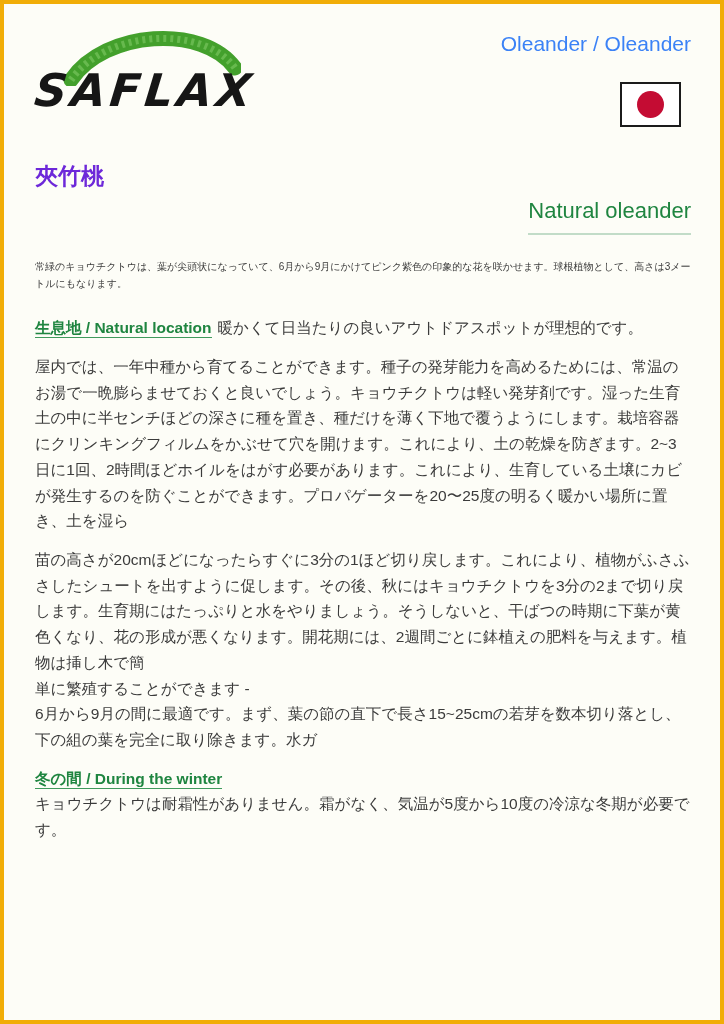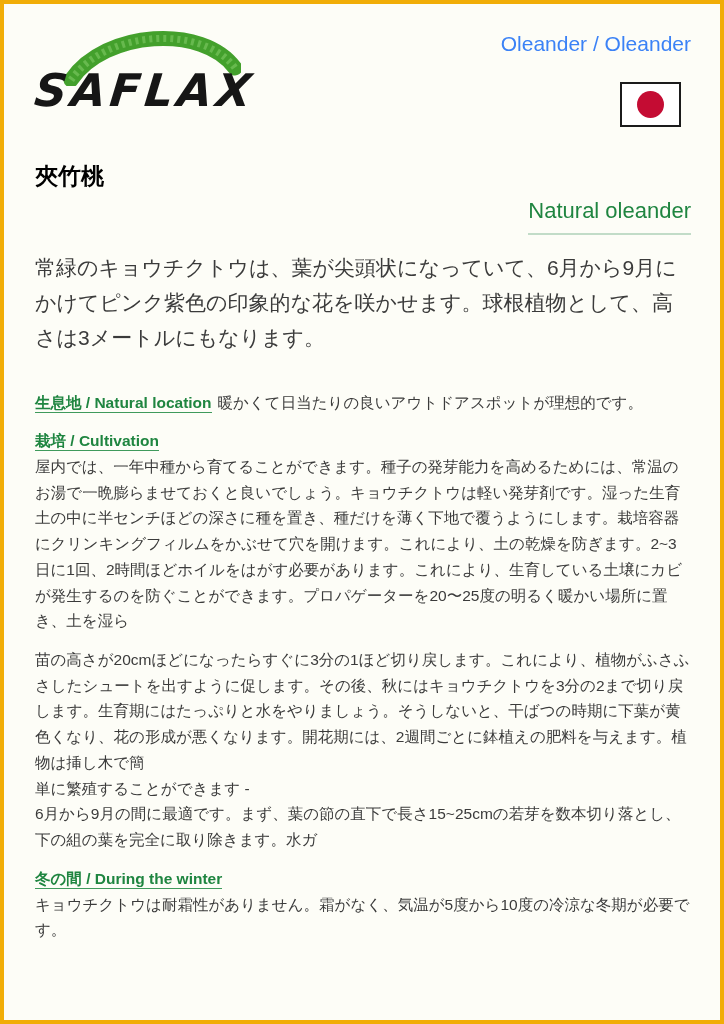--- a/index.html
+++ b/index.html
@@ -29,28 +29,28 @@
   .header-right{display:flex;flex-direction:column;align-items:flex-end;}
   .product-name{font-size:21px;color:#3b82f6;margin-top:8px;}
   .flag{
     margin-top:26px;margin-right:10px;
     width:57px;height:41px;background:#fff;
     border:2px solid #1b1b1b;
     display:flex;align-items:center;justify-content:center;
   }
   .flag .sun{width:27px;height:27px;border-radius:50%;background:#c40c33;}
   
-  .title-jp{margin-top:34px;font-size:23px;font-weight:bold;color:#000000;}
+  .title-jp{margin-top:34px;font-size:23px;font-weight:bold;color:#6d28d9;}
   .botanical-row{text-align:right;margin-top:6px;}
   .botanical{
     display:inline-block;font-size:22px;color:#1f8540;
     padding-bottom:9px;border-bottom:2px solid #c2dcc8;
   }
   
-  .intro{margin-top:16px;font-size:21px;line-height:1.66;white-space:pre-line;}
+  .intro{margin-top:24px;font-size:10px;line-height:1.66;white-space:pre-line;}
   .section{margin-top:13px;font-size:15.5px;line-height:1.66;}
   .sec-head{
     color:#1f8540;font-weight:bold;
     border-bottom:1.5px solid #3f9a5c;
     padding-bottom:1px;
     text-align:right;
   }
   .inline-head{margin-right:6px;}
   .sec-text{white-space:pre-line;}
 </style>
@@ -80,21 +80,20 @@
     <span class="botanical">Natural oleander</span>
   </div>
 
   <p class="intro">常緑のキョウチクトウは、葉が尖頭状になっていて、6月から9月にかけてピンク紫色の印象的な花を咲かせます。球根植物として、高さは3メートルにもなります。</p>
 
   <div class="section">
     <span class="sec-head inline-head">生息地 / Natural location</span><span class="sec-text">暖かくて日当たりの良いアウトドアスポットが理想的です。</span>
   </div>
 
   <div class="section">
-    <div><span class="sec-head">栽培 / Cultivation</span></div>
     <div class="sec-text">屋内では、一年中種から育てることができます。種子の発芽能力を高めるためには、常温のお湯で一晩膨らませておくと良いでしょう。キョウチクトウは軽い発芽剤です。湿った生育土の中に半センチほどの深さに種を置き、種だけを薄く下地で覆うようにします。栽培容器にクリンキングフィルムをかぶせて穴を開けます。これにより、土の乾燥を防ぎます。2~3日に1回、2時間ほどホイルをはがす必要があります。これにより、生育している土壌にカビが発生するのを防ぐことができます。プロパゲーターを20〜25度の明るく暖かい場所に置き、土を湿ら</div>
   </div>
 
 
   <div class="section">
     <div class="sec-text">苗の高さが20cmほどになったらすぐに3分の1ほど切り戻します。これにより、植物がふさふさしたシュートを出すように促します。その後、秋にはキョウチクトウを3分の2まで切り戻します。生育期にはたっぷりと水をやりましょう。そうしないと、干ばつの時期に下葉が黄色くなり、花の形成が悪くなります。開花期には、2週間ごとに鉢植えの肥料を与えます。植物は挿し木で簡
 単に繁殖することができます -
 6月から9月の間に最適です。まず、葉の節の直下で長さ15~25cmの若芽を数本切り落とし、下の組の葉を完全に取り除きます。水ガ</div>
   </div>
 

